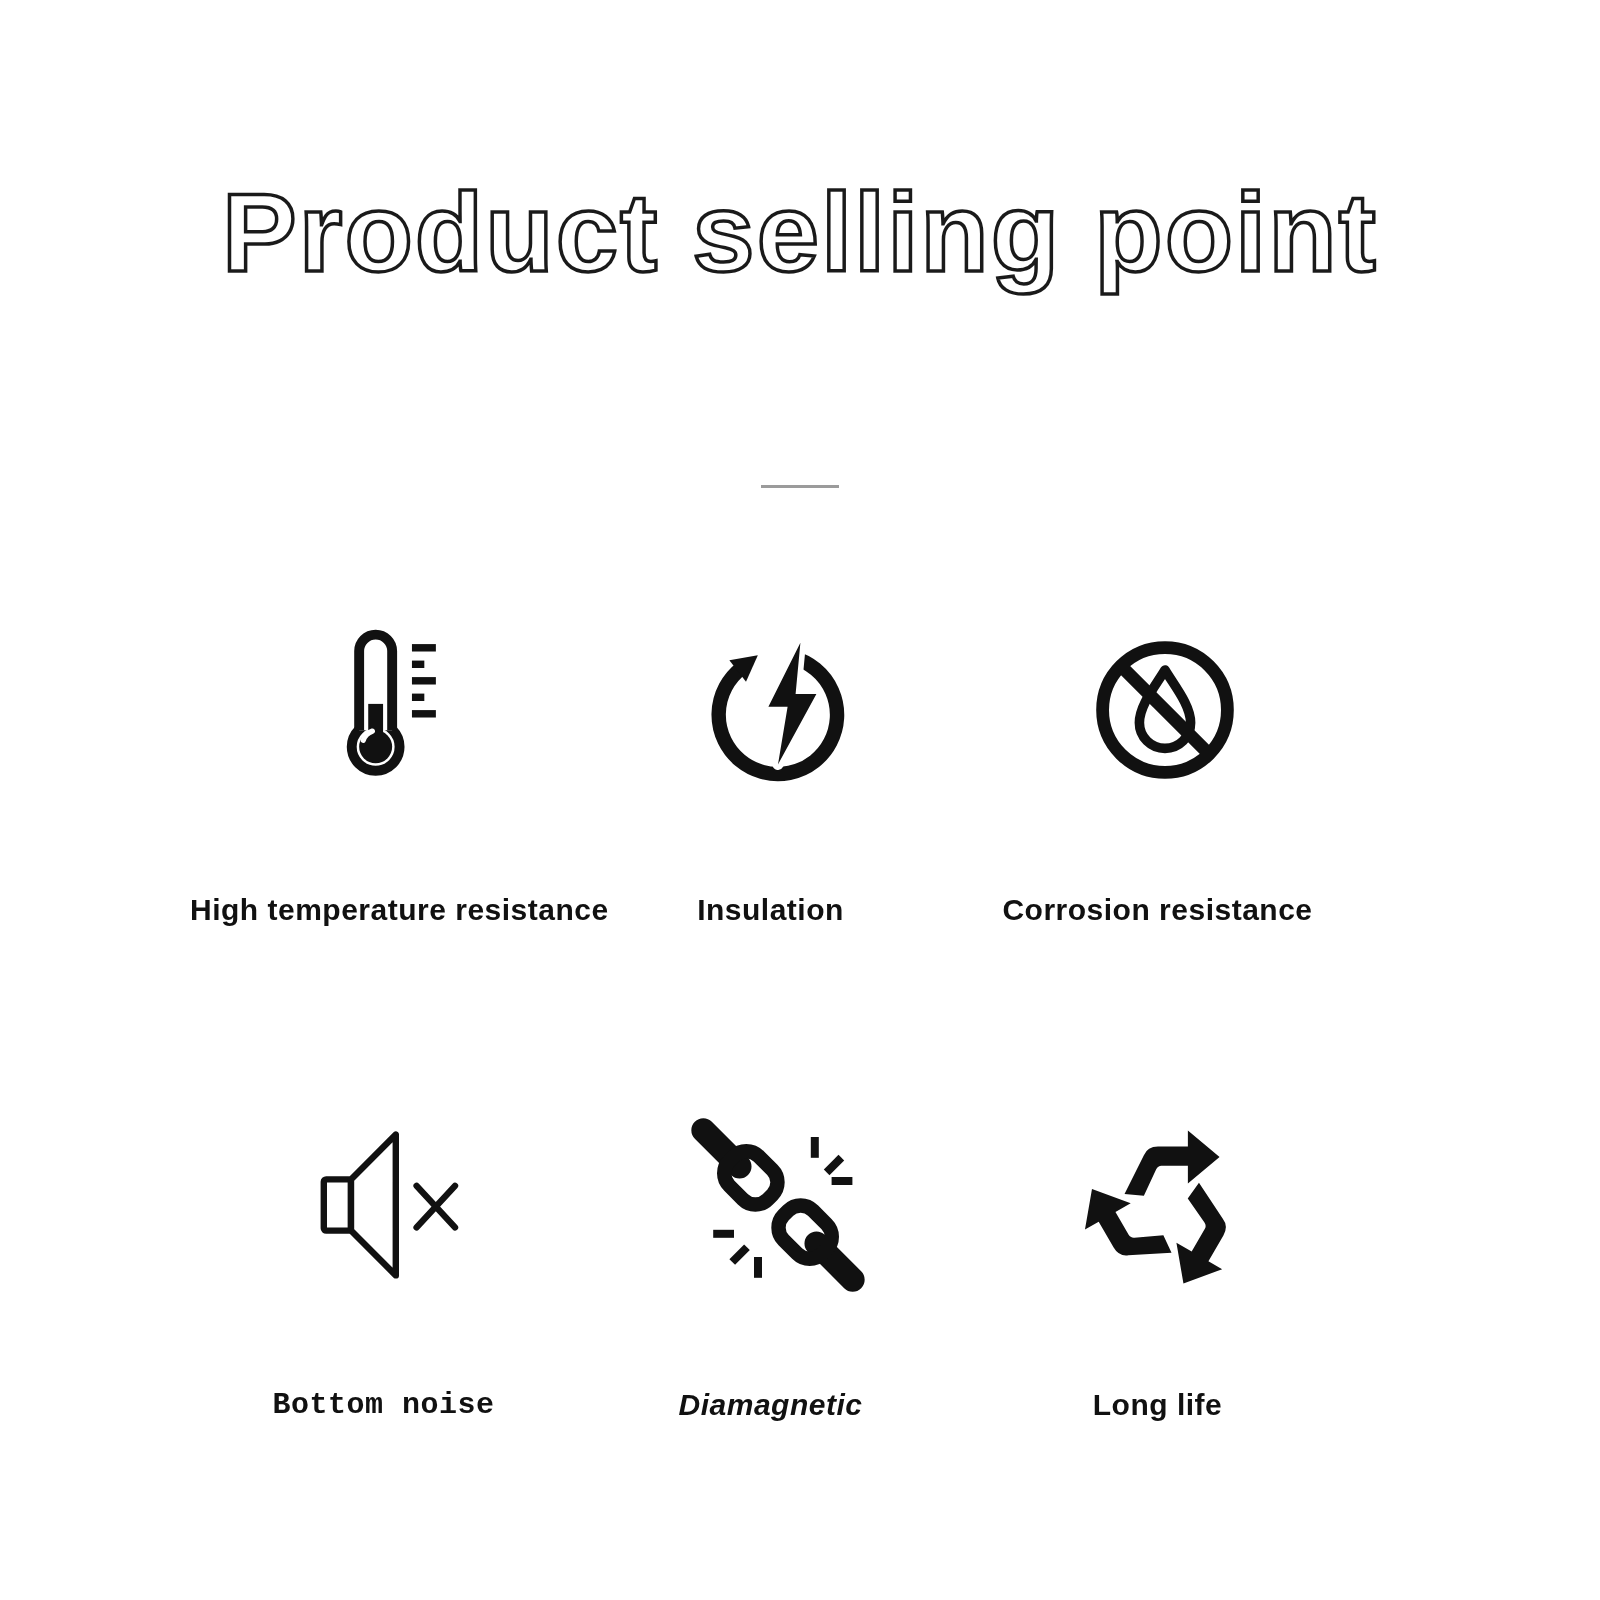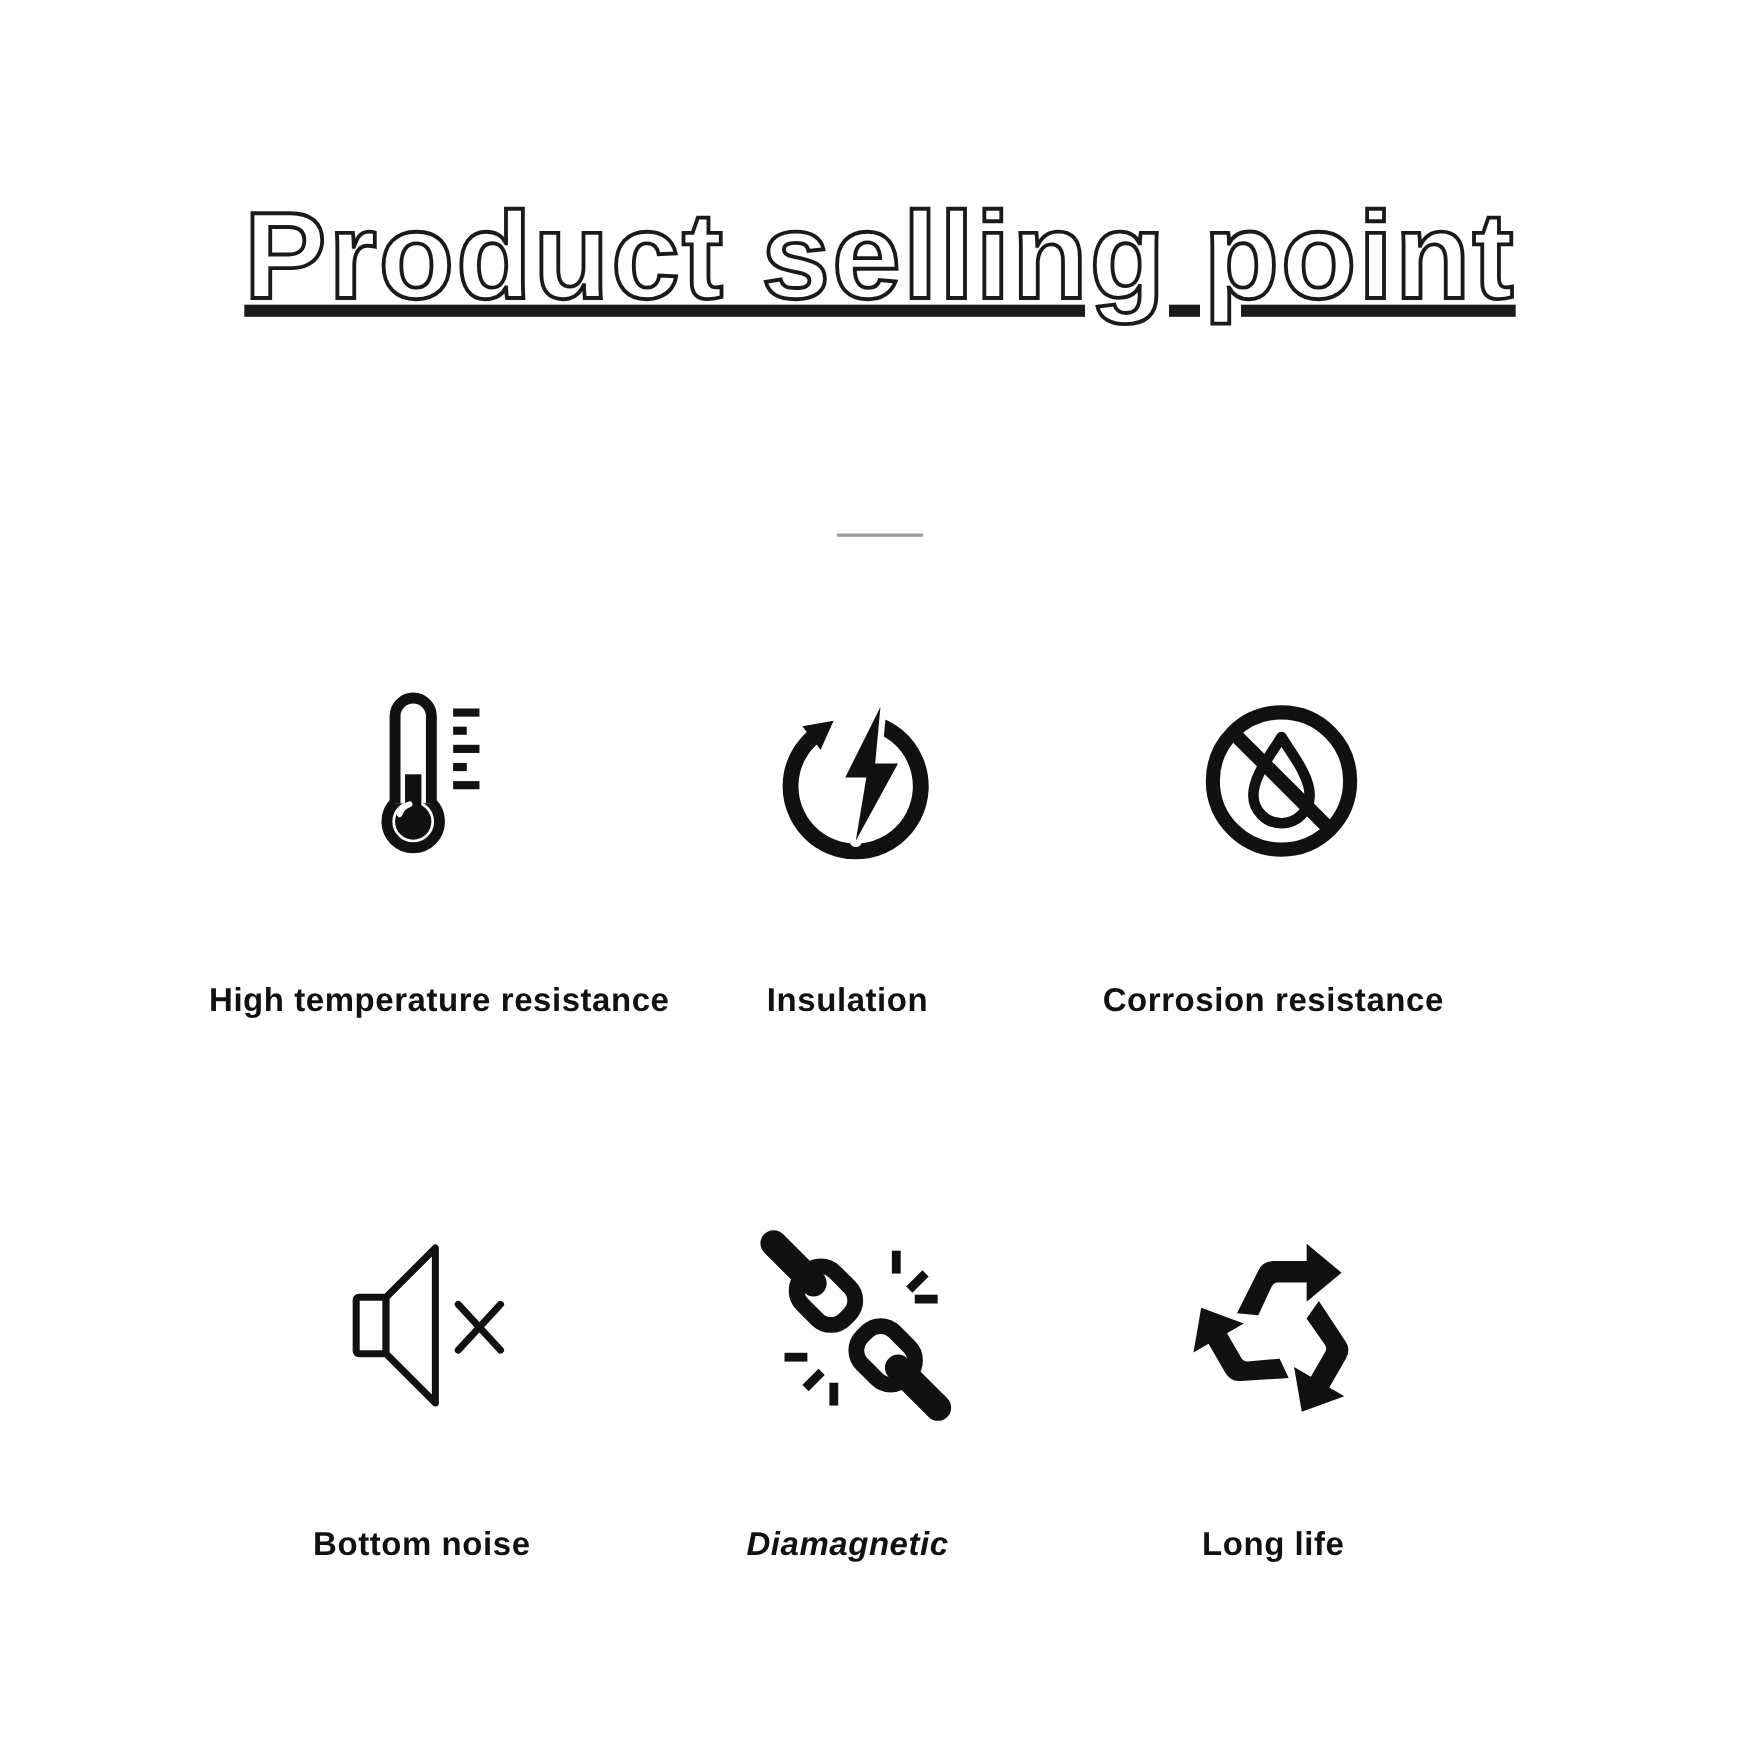--- a/index.html
+++ b/index.html
@@ -17,21 +17,20 @@
     left: 0;
     width: 100%;
     text-align: center;
     font-size: 112px;
     font-weight: bold;
     letter-spacing: 2px;
     color: #ffffff;
     -webkit-text-stroke: 3.5px var(--title-stroke, #1a1a1a);
     text-stroke: 3.5px var(--title-stroke, #1a1a1a);
     white-space: nowrap;
-    text-decoration: underline;
   }
   .divider {
     position: absolute;
     top: 485px;
     left: calc(50% - 39px);
     width: 78px;
     height: 3px;
     background: var(--divider-color, #9b9b9b);
   }
   .cell {
@@ -99,21 +98,21 @@
     <div class="icon-box">
       <svg width="160" height="160" viewBox="0 0 100 100" aria-hidden="true">
         <path d="M 59.6,17.3 A 37 37 0 1 1 27.2,23.8" fill="none" stroke="currentColor" stroke-width="9"></path>
         <polygon points="37.4,15.8 30,32.3 19.6,18.9" fill="currentColor"></polygon>
         <path d="M 64,8 L 44,48 H 56 L 50,84 L 74,40 H 61 Z" fill="currentColor" stroke="#ffffff" stroke-width="7" paint-order="stroke" stroke-linejoin="round"></path>
       </svg>
     </div>
     <span class="feature-label">Insulation</span>
   </div>
 
-  <div class="cell" style="left:190px; top:1095px;">
+  <div class="cell" style="left:190px; top:1095px;font-family:Liberation Mono, monospace;">
     <div class="icon-box">
       <svg width="160" height="160" viewBox="0 0 100 100" aria-hidden="true">
         <rect x="8" y="34" width="17" height="32" rx="1.5" fill="#ffffff" stroke="currentColor" stroke-width="4"></rect>
         <path d="M 25,34 L 53,6 V 94 L 25,66 Z" fill="#ffffff" stroke="currentColor" stroke-width="4" stroke-linejoin="round"></path>
         <line x1="66" y1="38" x2="90" y2="64" stroke="currentColor" stroke-width="4" stroke-linecap="round"></line>
         <line x1="90" y1="38" x2="66" y2="64" stroke="currentColor" stroke-width="4" stroke-linecap="round"></line>
       </svg>
     </div>
     <span class="feature-label">Bottom noise</span>
   </div>

